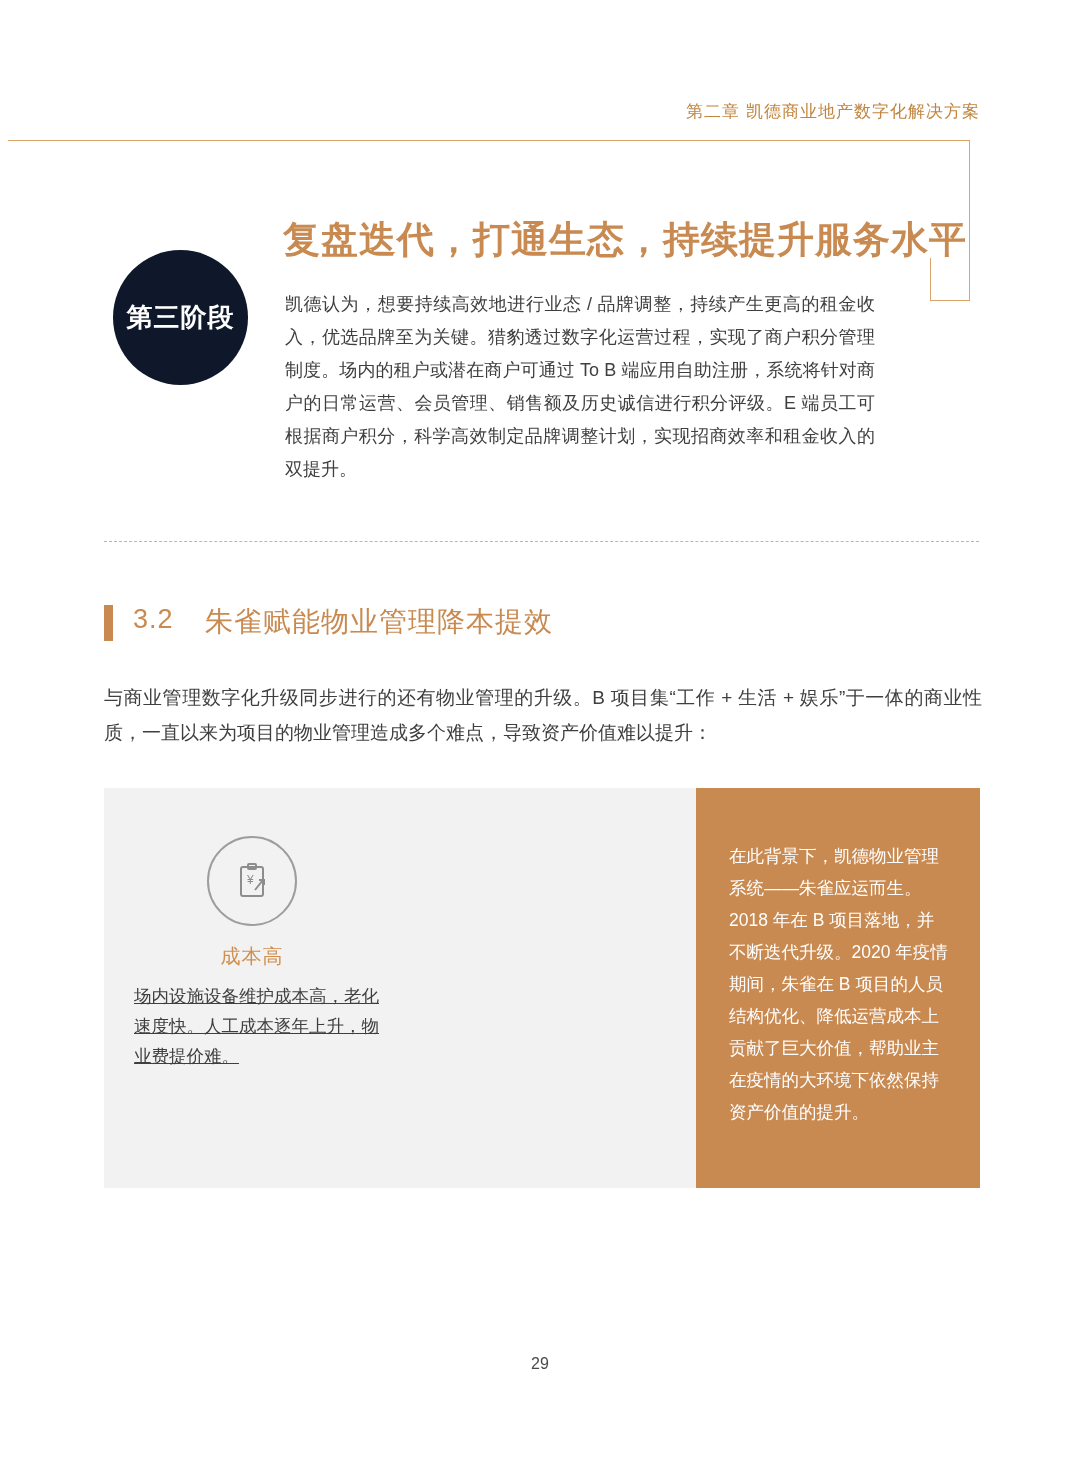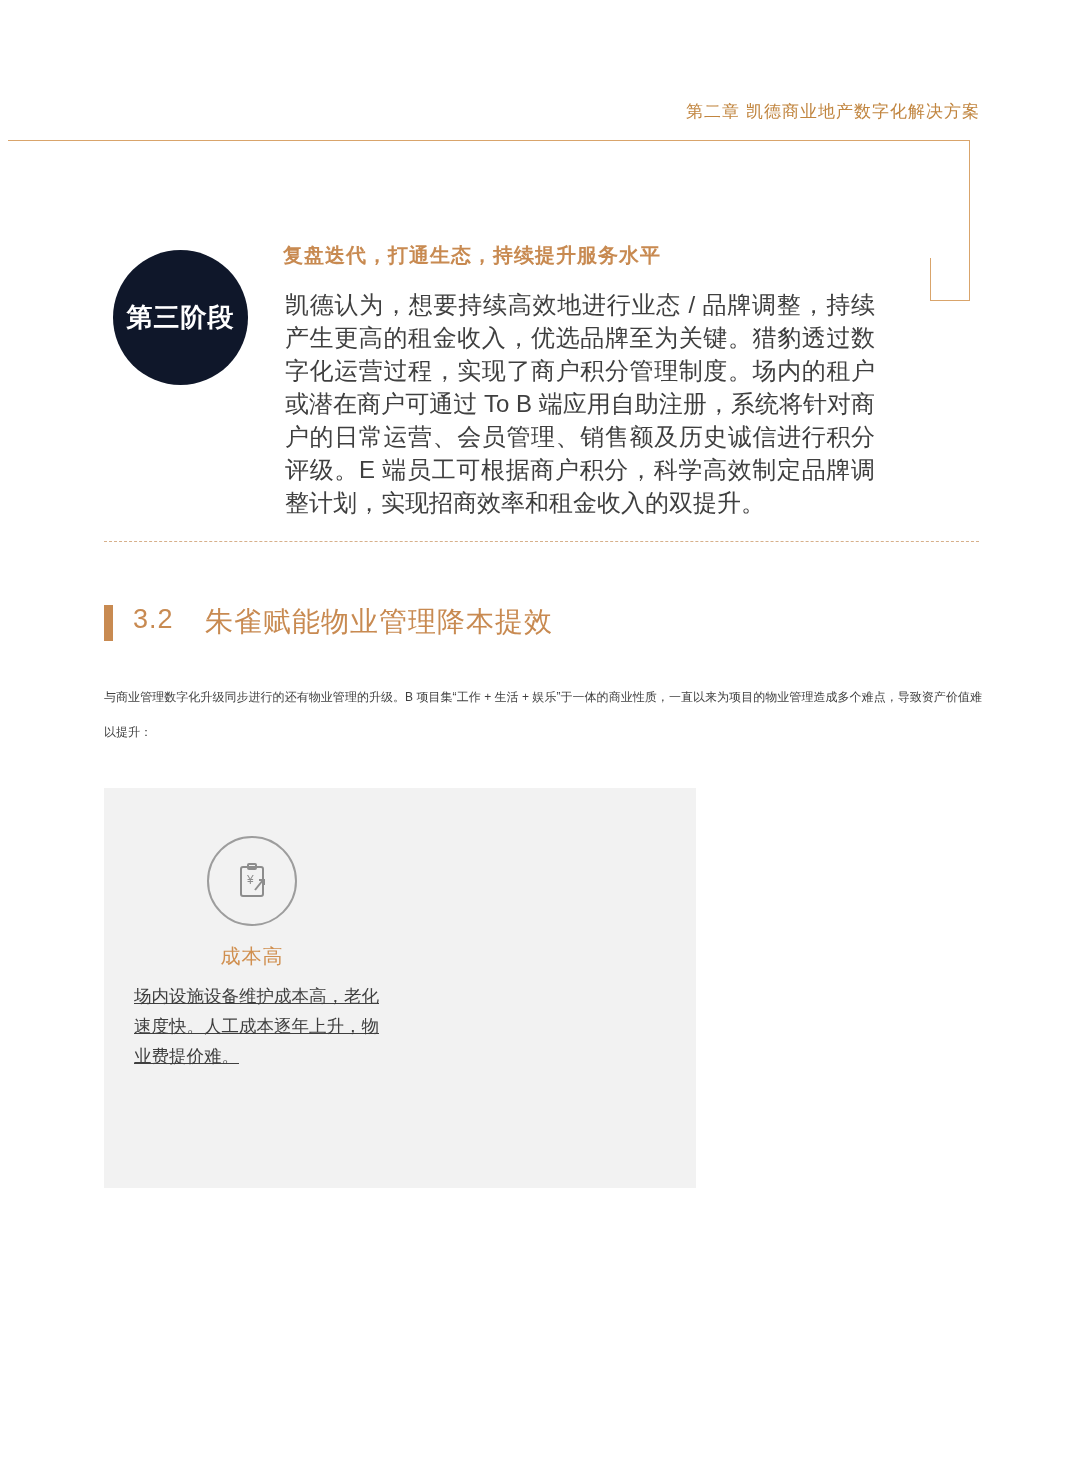--- a/index.html
+++ b/index.html
@@ -84,32 +84,32 @@
     justify-content: center;
     font-size: 26px;
     letter-spacing: 1px;
     font-weight: bold;
   }
 
   
   .stage-heading {
     position: absolute;
     left: 283px;
-    top: 242px;
-    font-size: 20px;
+    top: 215px;
+    font-size: 37px;
     font-weight: bold;
     color: #c88a51;
     letter-spacing: 1px;
   }
   .stage-body {
     position: absolute;
     left: 285px;
     top: 288px;
     width: 590px;
-    font-size: 24px;
+    font-size: 18px;
     line-height: 33px;
     color: #3f3f3f;
     text-align: justify;
   }
 
   
   .dashed-divider {
     position: absolute;
     left: 104px;
     top: 541px;
@@ -142,21 +142,21 @@
     color: #c88a51;
     letter-spacing: 1px;
   }
 
   
   .intro {
     position: absolute;
     left: 104px;
     top: 680px;
     width: 878px;
-    font-size: 12px;
+    font-size: 19px;
     line-height: 35px;
     color: #3f3f3f;
     text-align: justify;
   }
 
   
   .panel {
     position: absolute;
     left: 104px;
     top: 788px;
@@ -286,17 +286,21 @@
               <polyline points="32,24 37,24 37,29" stroke="#8d8d8d" stroke-width="2" fill="none"></polyline>
             </svg>
           </div>
         </div>
         <div class="pain-title">成本高</div>
         <div class="pain-body">场内设施设备维护成本高，老化速度快。人工成本逐年上升，物业费提价难。</div>
       </div>
 
     </div>
 
+    <div class="panel-right">
+      <div class="panel-right-text">在此背景下，凯德物业管理系统——朱雀应运而生。2018 年在 B 项目落地，并不断迭代升级。2020 年疫情期间，朱雀在 B 项目的人员结构优化、降低运营成本上贡献了巨大价值，帮助业主在疫情的大环境下依然保持资产价值的提升。</div>
+    </div>
 
   </div>
 
+  <div class="page-number">29</div>
 
 </div>
 
 </body></html>

